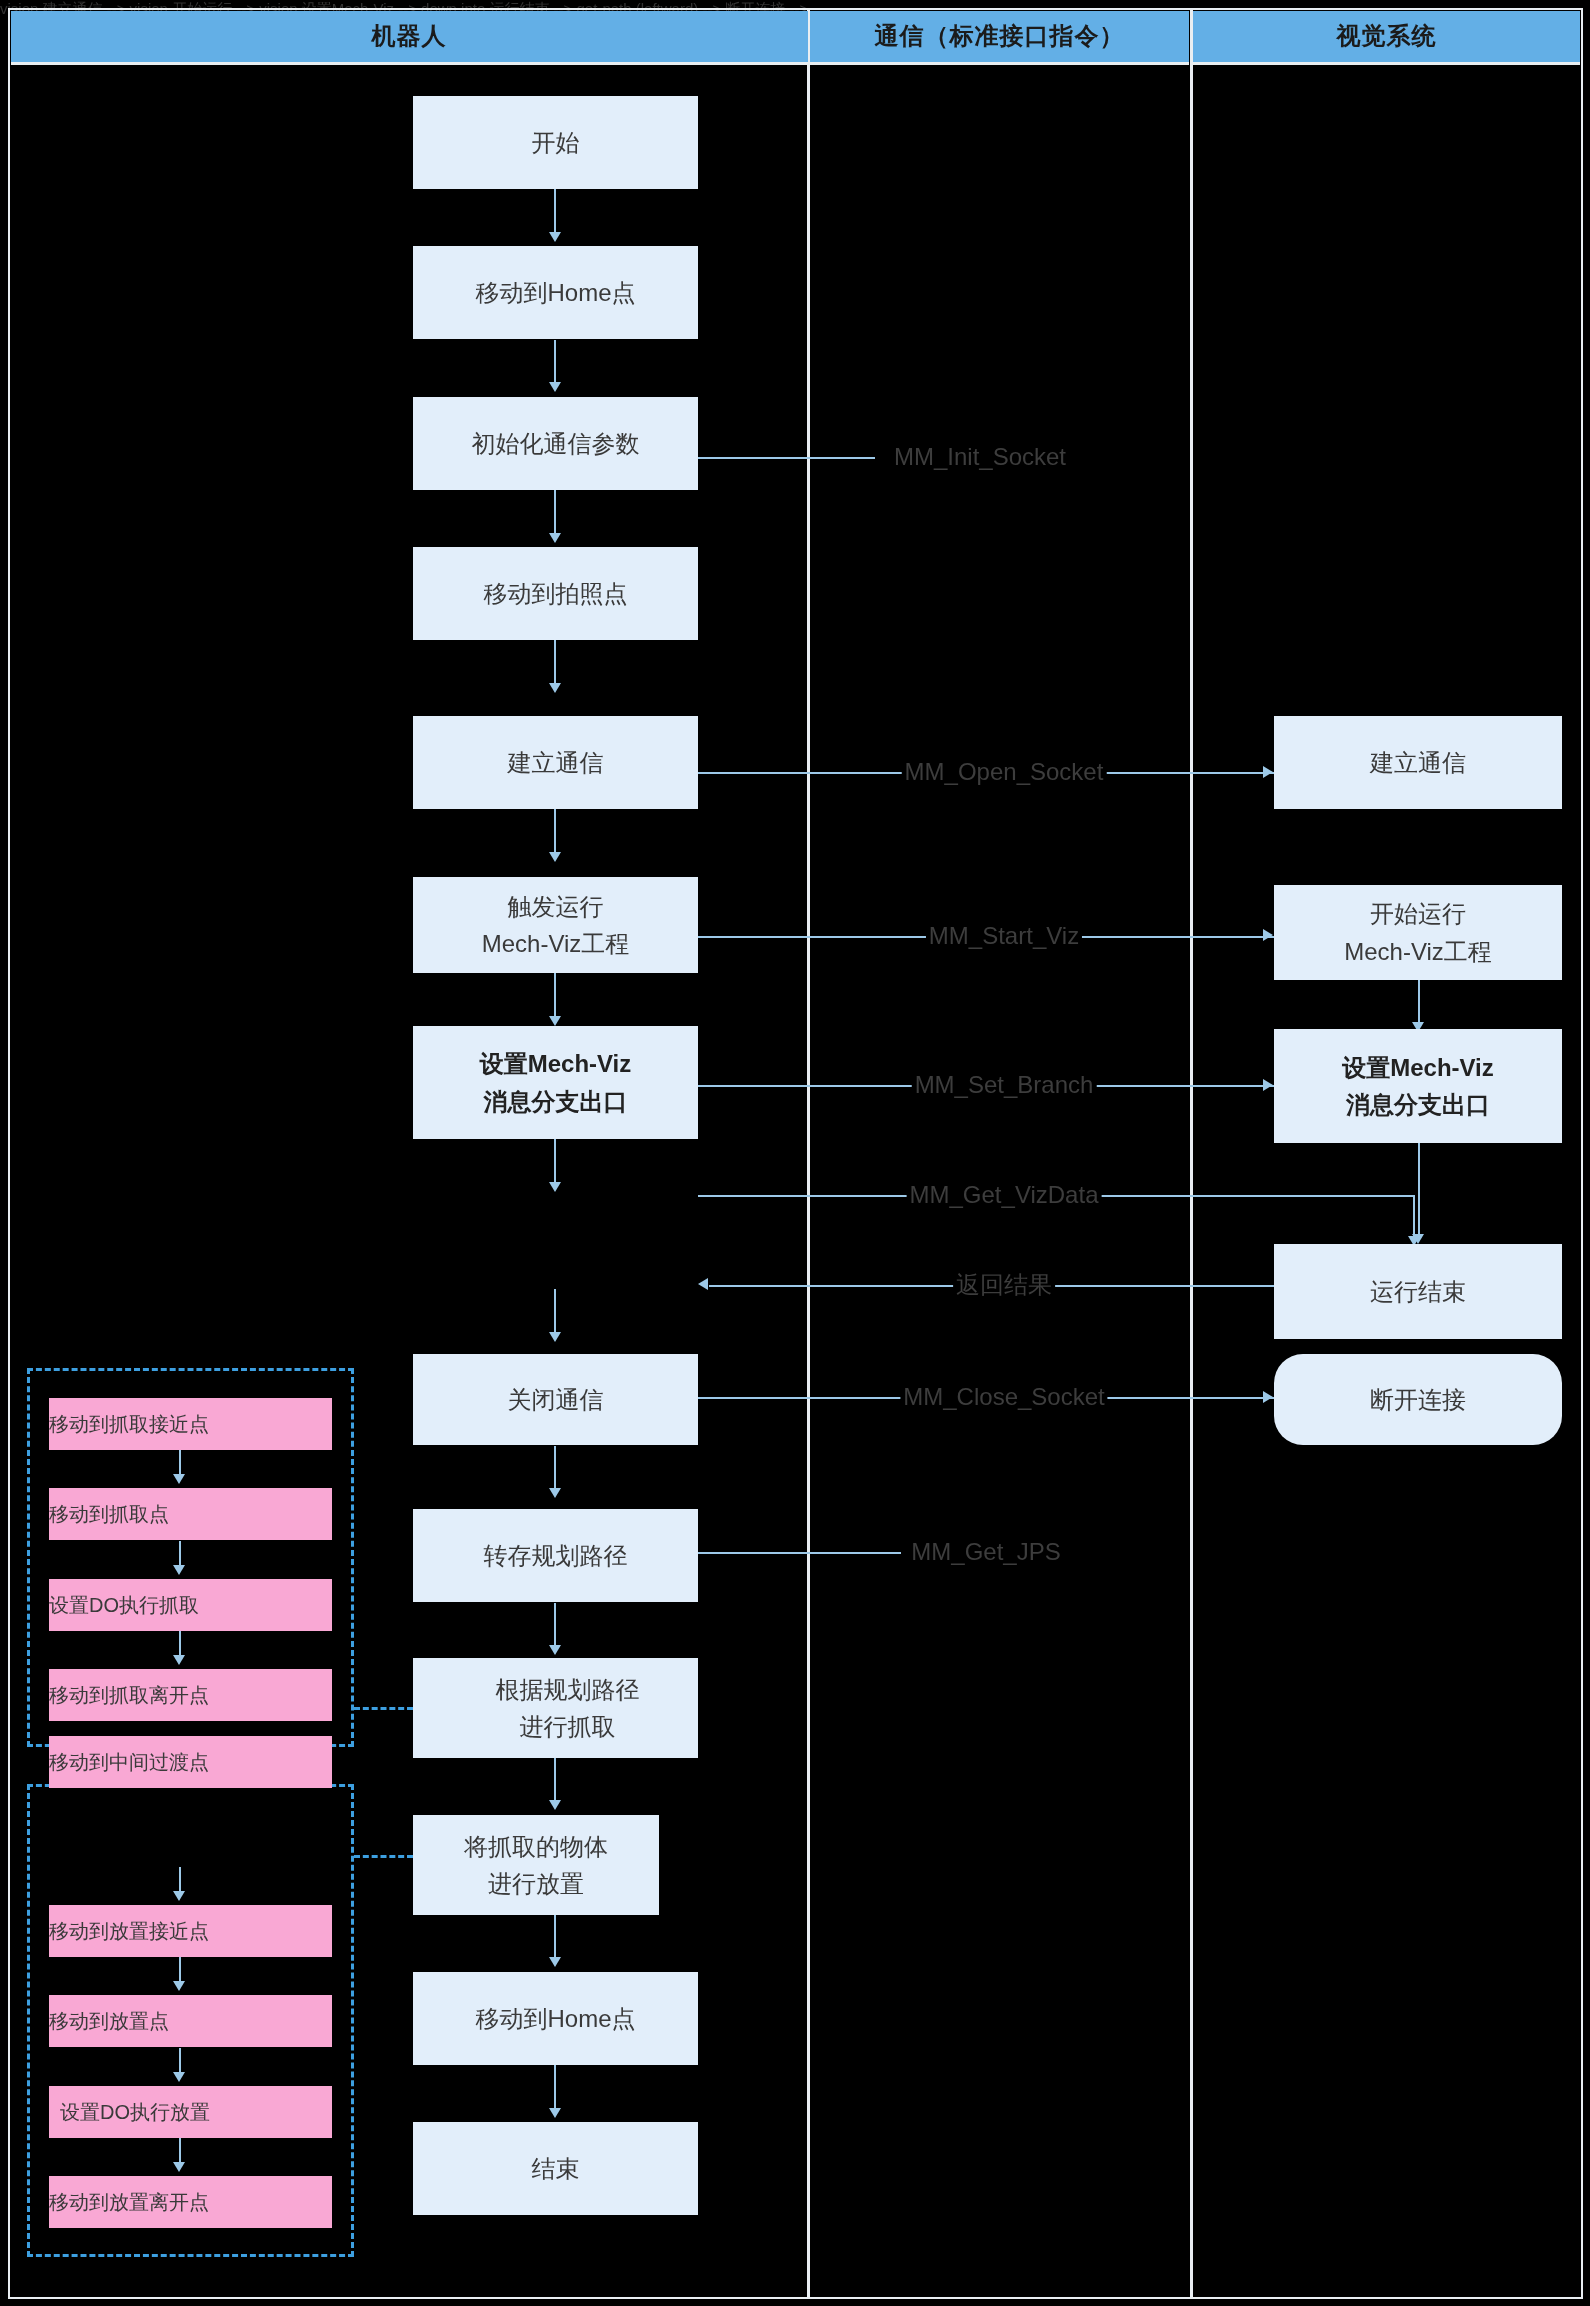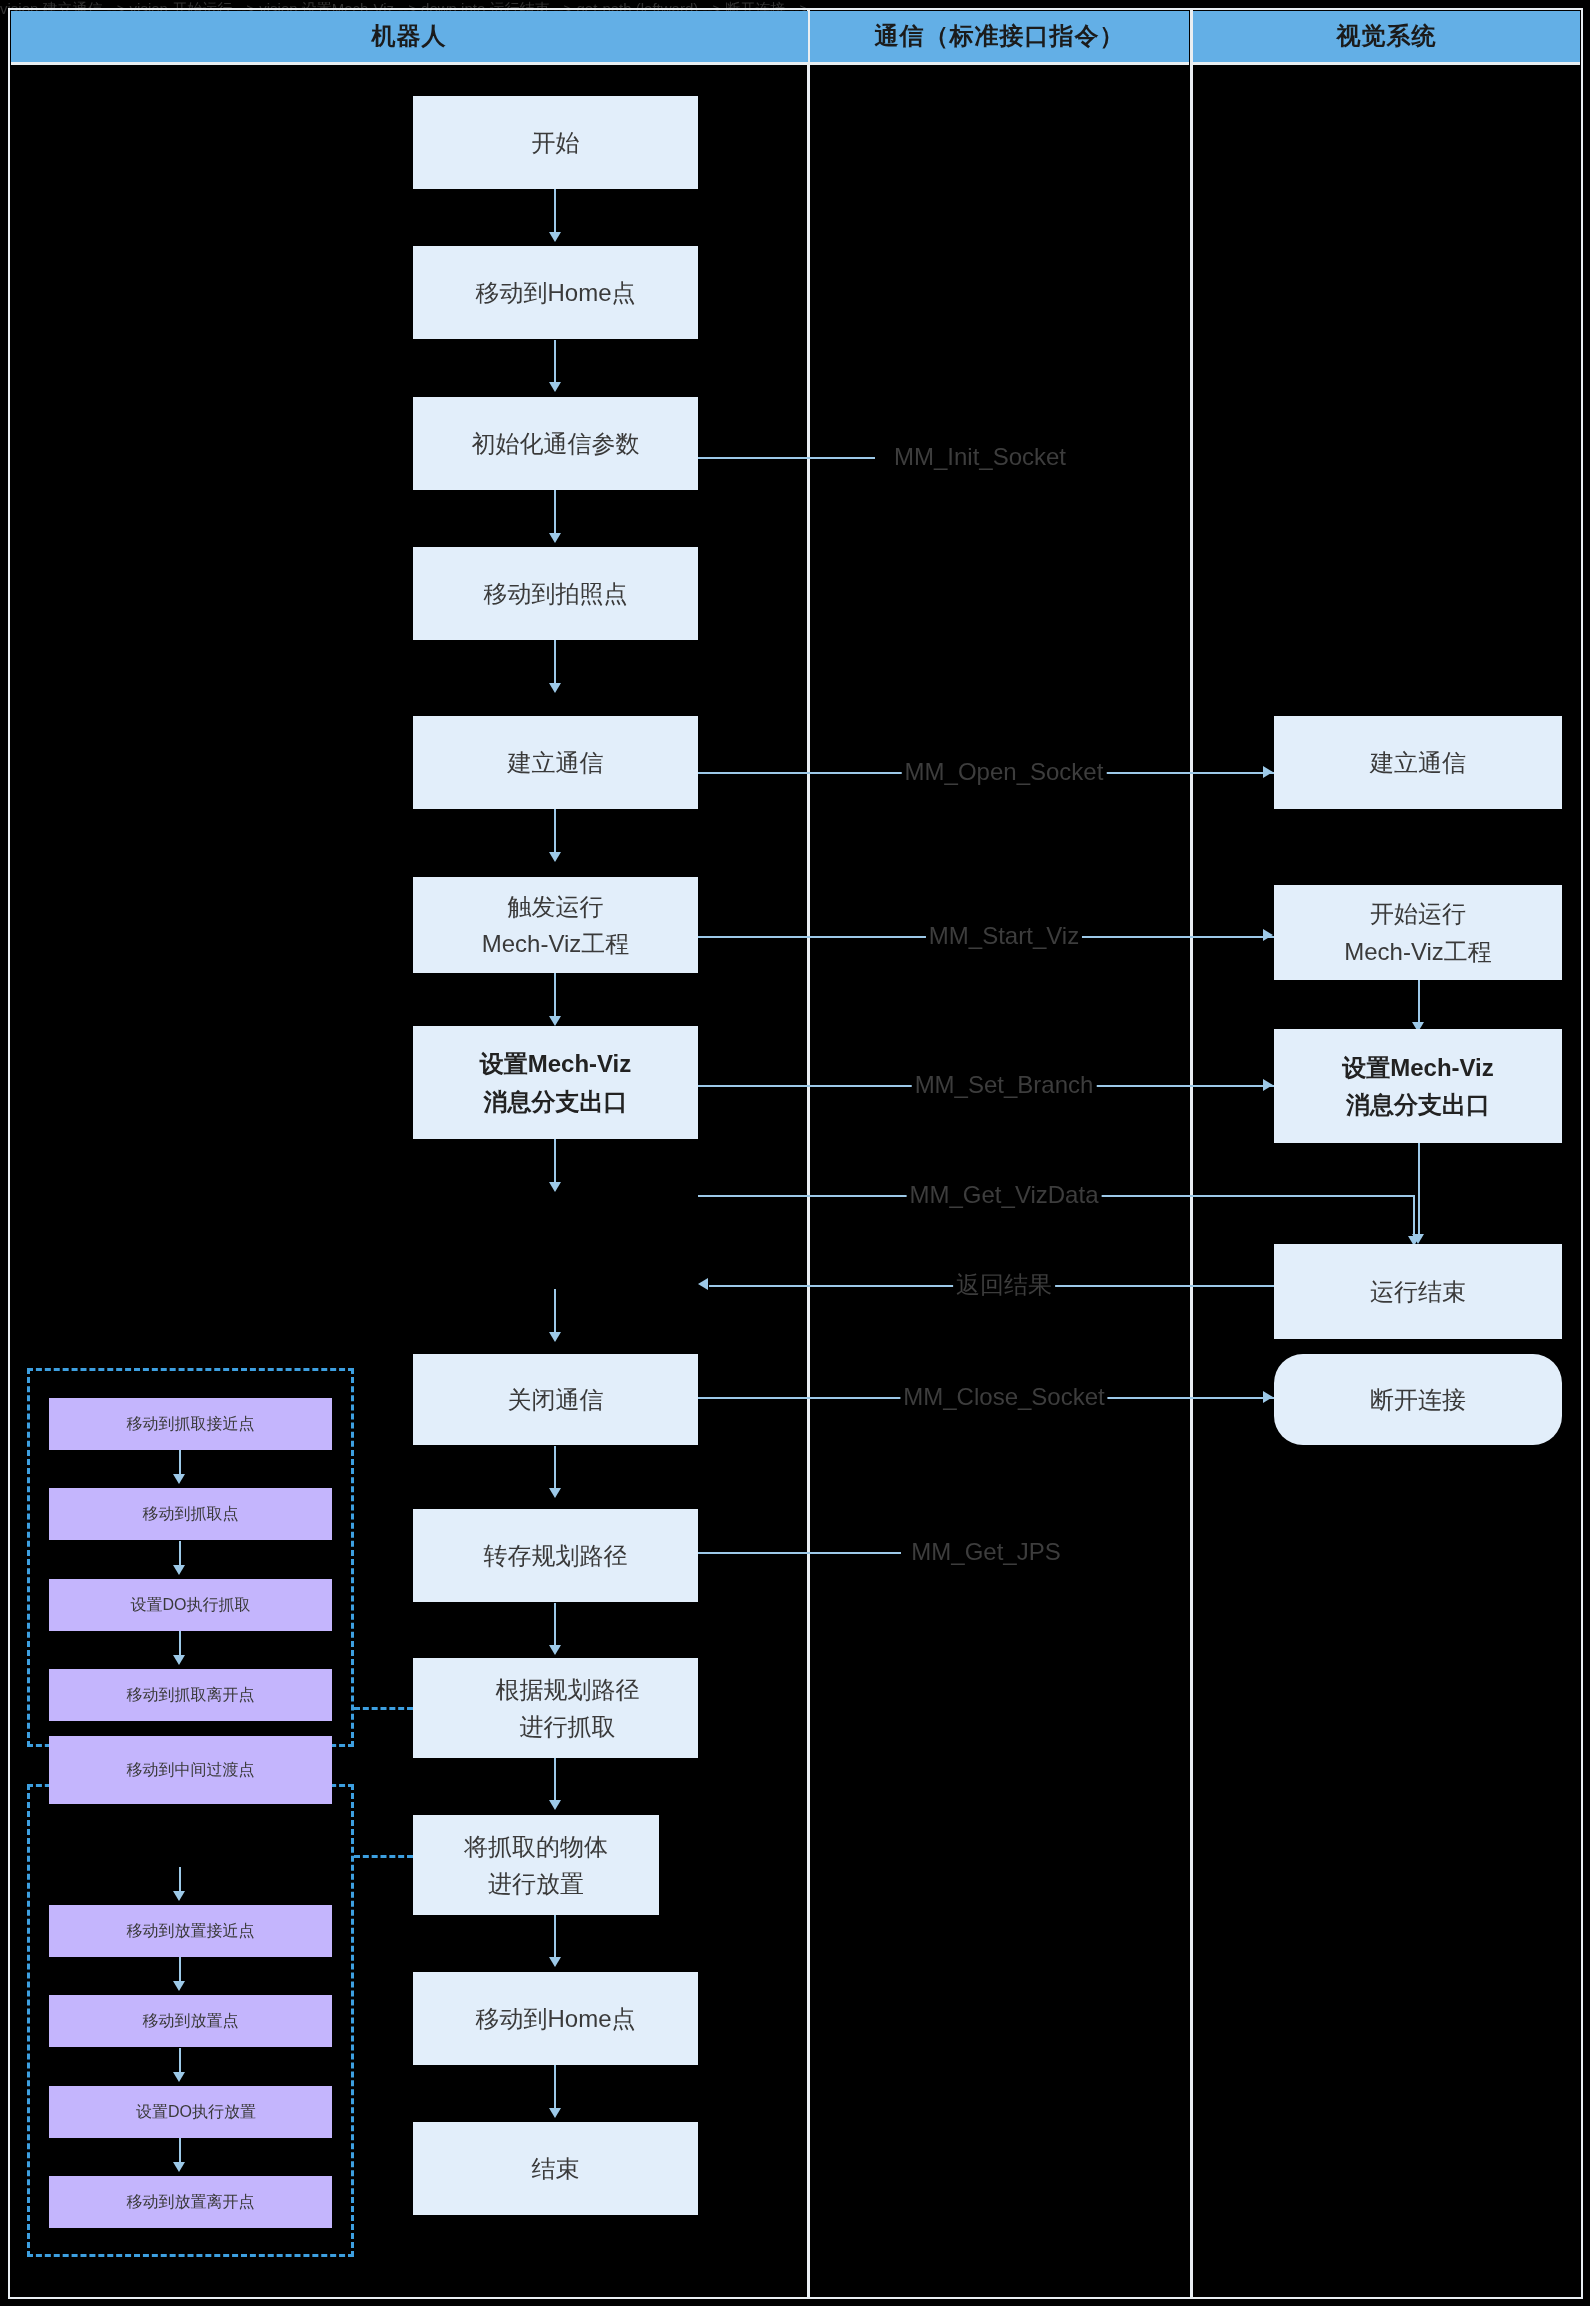--- a/index.html
+++ b/index.html
@@ -63,26 +63,25 @@
     line-height:1.55;
     text-align:center;
     box-sizing:border-box;
   }
   .node.bold{font-weight:bold;color:#222;}
   .node .ln{display:block;white-space:nowrap;}
 
   
   .subnode{
     position:absolute;
-    background:#c4b5fd;
+    background:#f9a8d4;
     color:#3a3a3a;
     display:flex;
     align-items:center;
-    justify-content:center;
-    font-size:16px;
+    font-size:20px;
     text-align:center;
     box-sizing:border-box;
     white-space:nowrap;
   }
 
   
   .dashgroup{
     position:absolute;
     border:3.8px dashed #3d9fe0;
     box-sizing:border-box;
@@ -340,21 +339,21 @@
   <div class="subnode" style="left:49px; top:1669px; width:283px; height:52px;">
     <span>移动到抓取离开点</span>
   </div>
 
   
   <div class="dashline-h" style="left:354px; top:1707px; width:59px;"></div>
 
   
   <div class="dashgroup" style="left:27px; top:1784px; width:327px; height:473px;"></div>
 
-  <div class="subnode" style="left:49px; top:1736px; width:283px; height:68px;">
+  <div class="subnode" style="left:49px; top:1736px; width:283px; height:52px;">
     <span>移动到中间过渡点</span>
   </div>
   <div class="vline" style="left:179px; top:1867px; height:28.5px;"></div>
   <div class="arrow-down" style="left:173px; top:1891px;"></div>
 
   <div class="subnode" style="left:49px; top:1905px; width:283px; height:52px;">
     <span>移动到放置接近点</span>
   </div>
   <div class="vline" style="left:179px; top:1957px; height:28.5px;"></div>
   <div class="arrow-down" style="left:173px; top:1981px;"></div>

